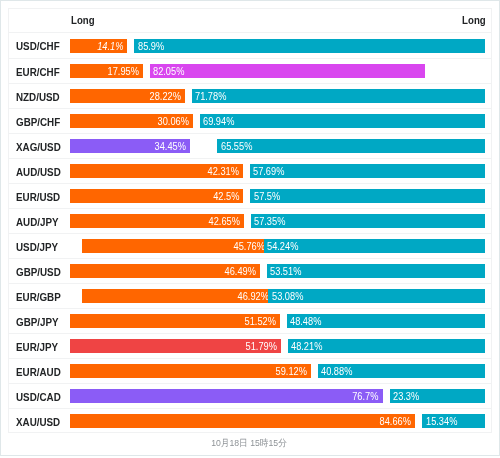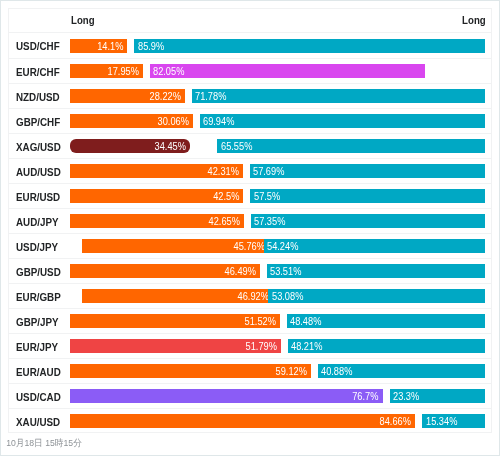--- a/index.html
+++ b/index.html
@@ -51,40 +51,40 @@
   .seg.s{background:#ff6600;}
   .seg.l{background:#00a8c4;}
   .seg span{
     position:absolute;top:0;height:13.55px;line-height:15.2px;
     font-size:10.0px;color:#ffffff;white-space:nowrap;
   }
   .seg.s span{right:4px;transform:scaleX(0.925);transform-origin:right center;}
   .seg.l span{left:3.3px;transform:scaleX(0.925);transform-origin:left center;}
   #footer{
     position:absolute;left:0;right:8.6px;top:436.9px;height:12px;
-    text-align:left;
+    text-align:center;
     font-size:9.4px;color:#8d9296;line-height:12px;white-space:nowrap;
   }
   #footer span{display:inline-block;transform:scaleX(0.925);transform-origin:right center;}
 </style>
 </head>
 <body style="background: rgb(255, 255, 255);">
 
 <div id="page" style="background: rgb(255, 255, 255);">
   <div id="pageborder" style="border-color: rgb(223, 231, 233);"></div>
   <div id="card" style="border-color: rgb(241, 242, 243);">
     <div class="hdr">
       <div class="lbl left">Long</div>
       <div class="lbl right">Long</div>
     </div>
     <div id="rows">
         <div class="row" style="border-bottom-color: rgb(241, 242, 243);">
           <div class="pair" style="color: rgb(34, 36, 38);">USD/CHF</div>
           <div class="bars">
-            <div class="seg s" style="left: 0px; width: 57.4998px; background: rgb(255, 102, 0);">
+            <div class="seg s" style="left: 0px; width: 57.4998px; background: rgb(255, 102, 0); font-style: italic;">
               <span>14.1%</span>
             </div>
             <div class="seg l" style="left: 64.4998px; width: 350.3px; background: rgb(0, 168, 196);">
               <span>85.9%</span>
             </div>
           </div>
         </div>
         <div class="row" style="border-bottom-color: rgb(241, 242, 243);">
           <div class="pair" style="color: rgb(34, 36, 38);">EUR/CHF</div>
           <div class="bars">
@@ -114,21 +114,21 @@
               <span>30.06%</span>
             </div>
             <div class="seg l" style="left: 129.585px; width: 285.215px; background: rgb(0, 168, 196);">
               <span>69.94%</span>
             </div>
           </div>
         </div>
         <div class="row" style="border-bottom-color: rgb(241, 242, 243);">
           <div class="pair" style="color: rgb(34, 36, 38);">XAG/USD</div>
           <div class="bars">
-            <div class="seg s" style="left: 0px; width: 120px; background: #7f1d1d; border-radius: 6px;">
+            <div class="seg s" style="left: 0px; width: 120px; background: #8b5cf6;">
               <span>34.45%</span>
             </div>
             <div class="seg l" style="left: 147.487px; width: 267.313px; background: rgb(0, 168, 196);">
               <span>65.55%</span>
             </div>
           </div>
         </div>
         <div class="row" style="border-bottom-color: rgb(241, 242, 243);">
           <div class="pair" style="color: rgb(34, 36, 38);">AUD/USD</div>
           <div class="bars">

